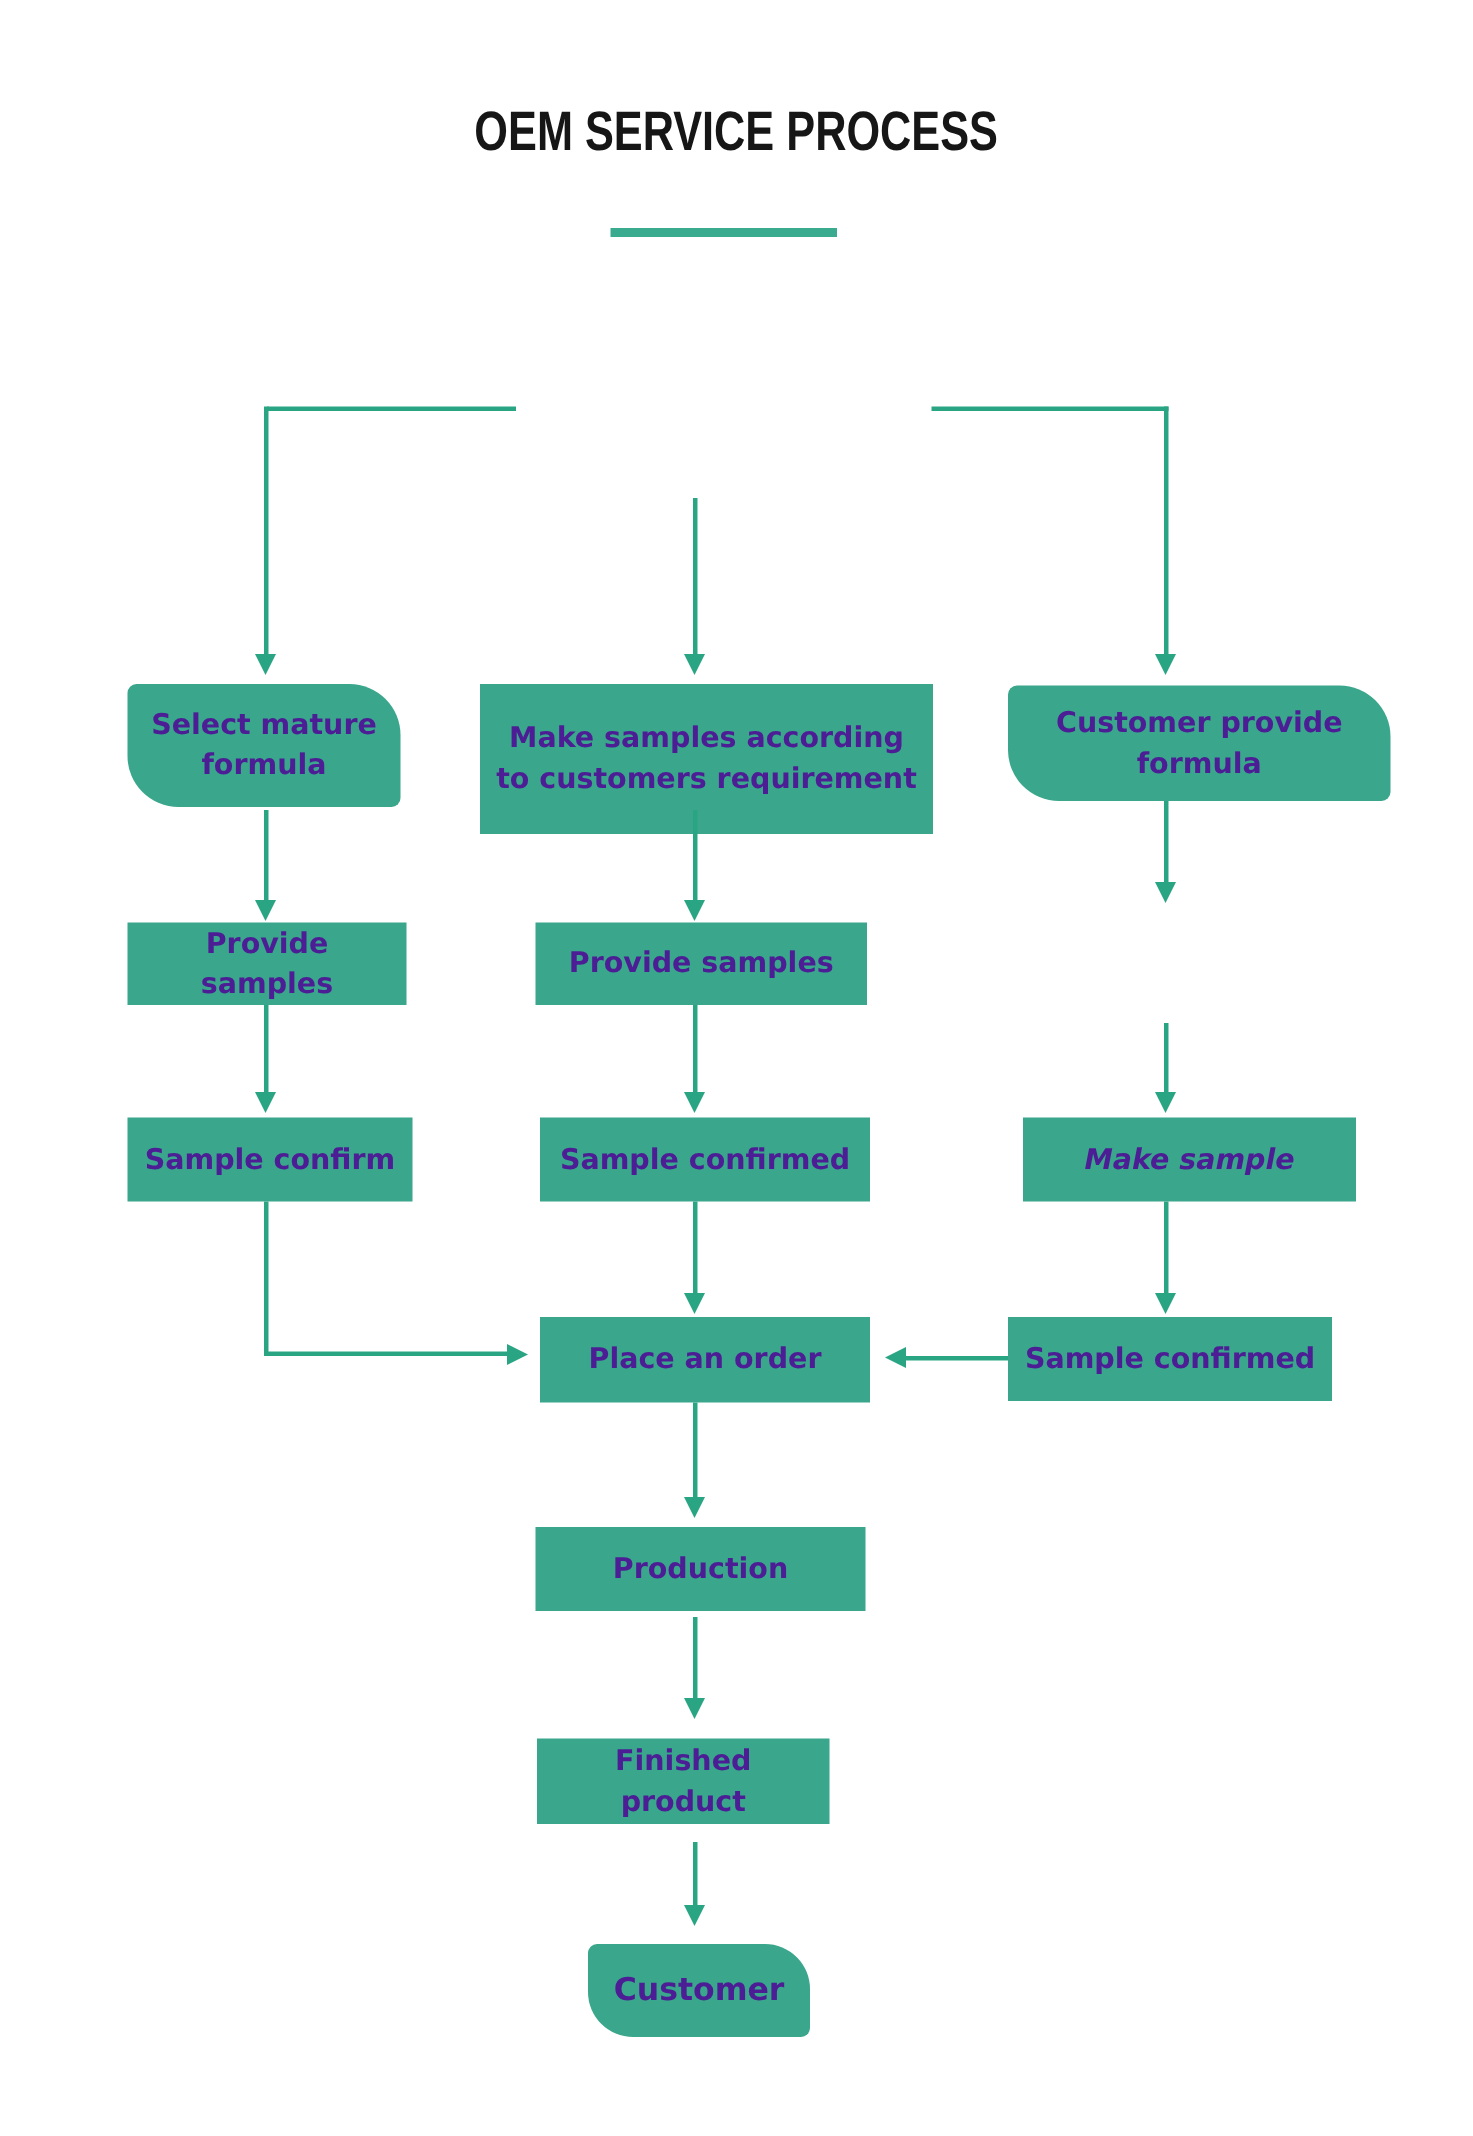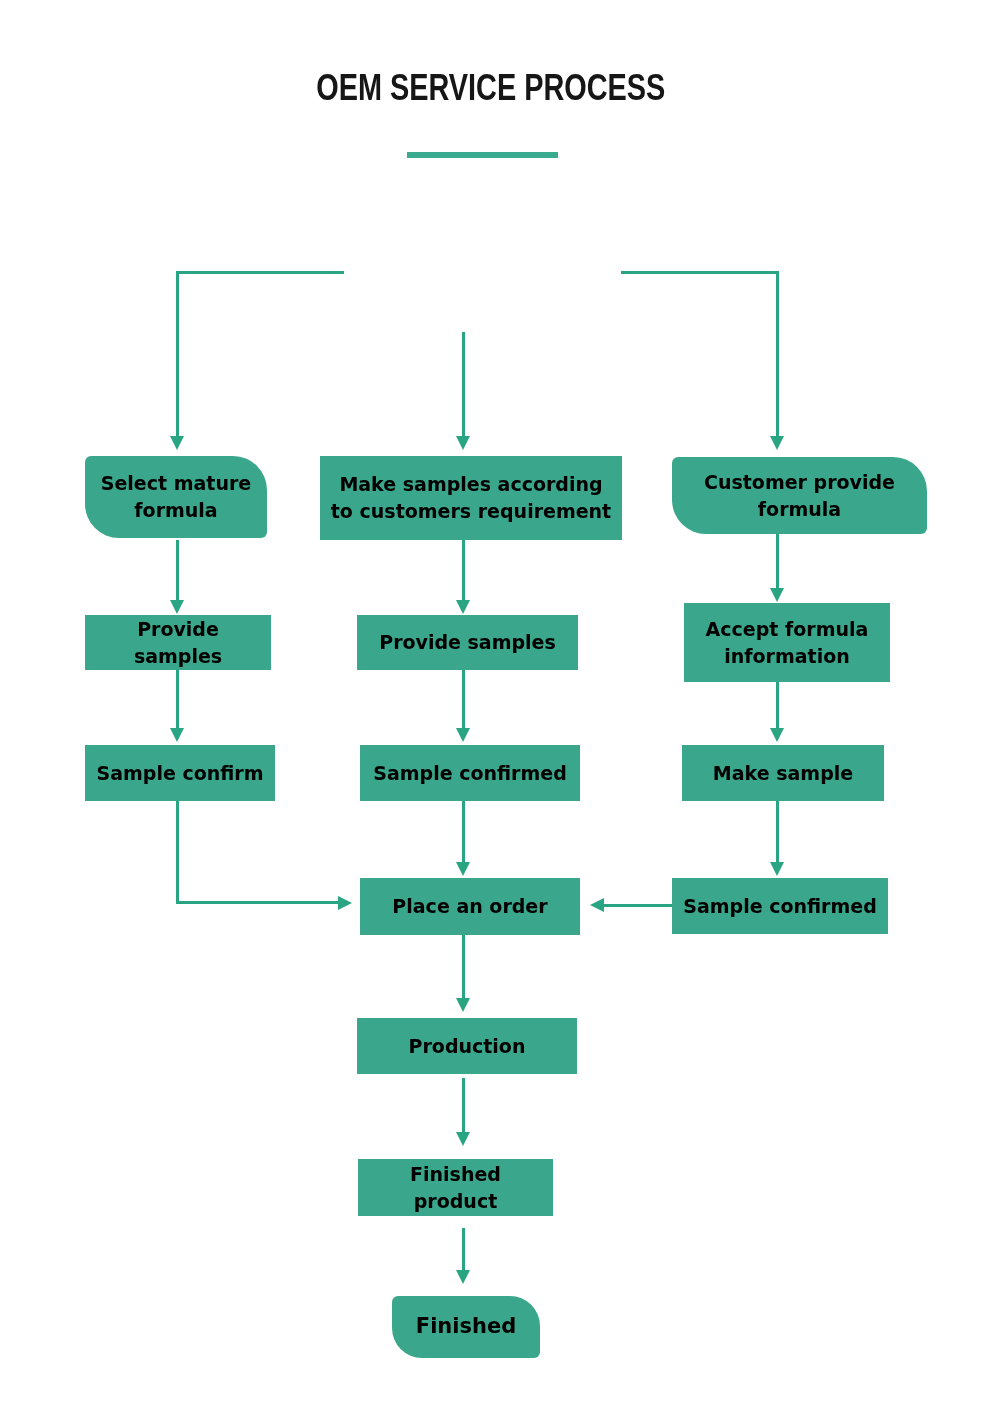--- a/index.html
+++ b/index.html
@@ -25,21 +25,21 @@
     background:var(--underline);
   }
   .oem-root{
     position:absolute;top:212px;left:0;width:100%;text-align:center;
     color:var(--root-text);font-style:italic;font-weight:500;
     font-size:88px;line-height:1.15;letter-spacing:2px;
     font-family:"Liberation Sans",sans-serif;
   }
   .node{
     position:absolute;display:flex;align-items:center;justify-content:center;
-    background:var(--node-fill);color:#000000;text-align:center;
+    background:var(--node-fill);color:#4c1d95;text-align:center;
     font-size:19px;font-weight:700;line-height:1.4;padding:14px 10px;
     box-sizing:border-box;
   }
   .rounded{border-radius:6px 34px 6px 34px;}
   .shaded::before{
     content:"";position:absolute;inset:0;background:var(--node-fill);
     opacity:.45;border-radius:inherit;transform:translate(9px,-2px);z-index:-1;
   }
   .vline{position:absolute;width:3px;background:var(--connector);}
   .hline{position:absolute;height:3px;background:var(--connector);}
@@ -77,58 +77,55 @@
   <div class="vline" style="left:462px;top:332px;height:104px;"></div>
   <div class="ah-down" style="left:456px;top:436px;"></div>
 
   <div class="hline" style="left:621px;top:271px;width:158px;"></div>
   <div class="vline" style="left:776px;top:271px;height:165px;"></div>
   <div class="ah-down" style="left:770px;top:436px;"></div>
 
   <div class="node rounded shaded" style="left:85px;top:456px;width:182px;height:82px;">
     <span>Select mature formula</span>
   </div>
-  <div class="node" style="left:320px;top:456px;width:302px;height:84px;">
+  <div class="node" style="left:320px;top:456px;width:302px;height:100px;">
     <span>Make samples according to customers requirement</span>
   </div>
   <div class="node rounded shaded" style="left:672px;top:457px;width:255px;height:77px;">
     <span>Customer provide formula</span>
   </div>
 
   <div class="vline" style="left:176px;top:540px;height:60px;"></div>
   <div class="ah-down" style="left:170px;top:600px;"></div>
   <div class="vline" style="left:462px;top:540px;height:60px;"></div>
   <div class="ah-down" style="left:456px;top:600px;"></div>
   <div class="vline" style="left:776px;top:534px;height:54px;"></div>
   <div class="ah-down" style="left:770px;top:588px;"></div>
 
   <div class="node" style="left:85px;top:615px;width:186px;height:55px;">
     <span>Provide samples</span>
   </div>
   <div class="node" style="left:357px;top:615px;width:221px;height:55px;">
     <span>Provide samples</span>
   </div>
-  <div class="node" style="left:684px;top:603px;width:206px;height:79px;">
-    <span>Accept formula information</span>
-  </div>
 
   <div class="vline" style="left:176px;top:670px;height:58px;"></div>
   <div class="ah-down" style="left:170px;top:728px;"></div>
   <div class="vline" style="left:462px;top:670px;height:58px;"></div>
   <div class="ah-down" style="left:456px;top:728px;"></div>
   <div class="vline" style="left:776px;top:682px;height:46px;"></div>
   <div class="ah-down" style="left:770px;top:728px;"></div>
 
   <div class="node" style="left:85px;top:745px;width:190px;height:56px;">
     <span>Sample confirm</span>
   </div>
   <div class="node" style="left:360px;top:745px;width:220px;height:56px;">
     <span>Sample confirmed</span>
   </div>
-  <div class="node" style="left:682px;top:745px;width:202px;height:56px;">
+  <div class="node" style="left:682px;top:745px;width:222px;height:56px;font-style:italic;">
     <span>Make sample</span>
   </div>
 
   <div class="vline" style="left:176px;top:801px;height:103px;"></div>
   <div class="hline" style="left:176px;top:901px;width:162px;"></div>
   <div class="ah-right" style="left:338px;top:896px;"></div>
 
   <div class="vline" style="left:462px;top:801px;height:61px;"></div>
   <div class="ah-down" style="left:456px;top:862px;"></div>
 
@@ -156,16 +153,16 @@
   <div class="ah-down" style="left:456px;top:1132px;"></div>
 
   <div class="node" style="left:358px;top:1159px;width:195px;height:57px;">
     <span>Finished product</span>
   </div>
 
   <div class="vline" style="left:462px;top:1228px;height:42px;"></div>
   <div class="ah-down" style="left:456px;top:1270px;"></div>
 
   <div class="node rounded shaded" style="left:392px;top:1296px;width:148px;height:62px;border-radius:6px 30px 6px 30px;font-size:21px;">
-    <span>Finished</span>
+    <span>Customer</span>
   </div>
 
 </div>
 
 </body></html>

